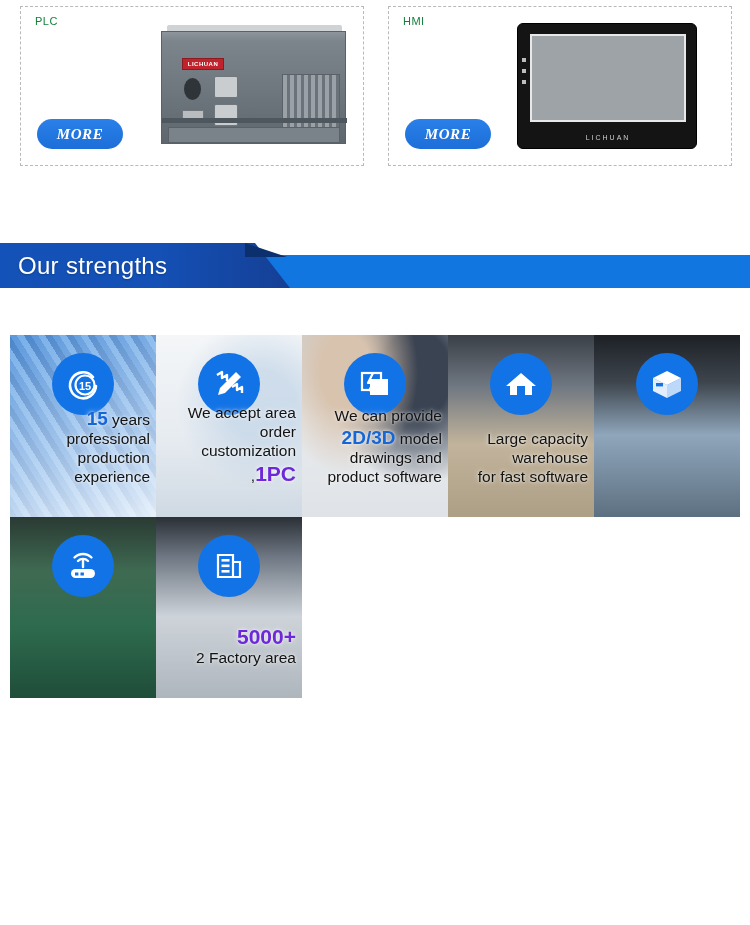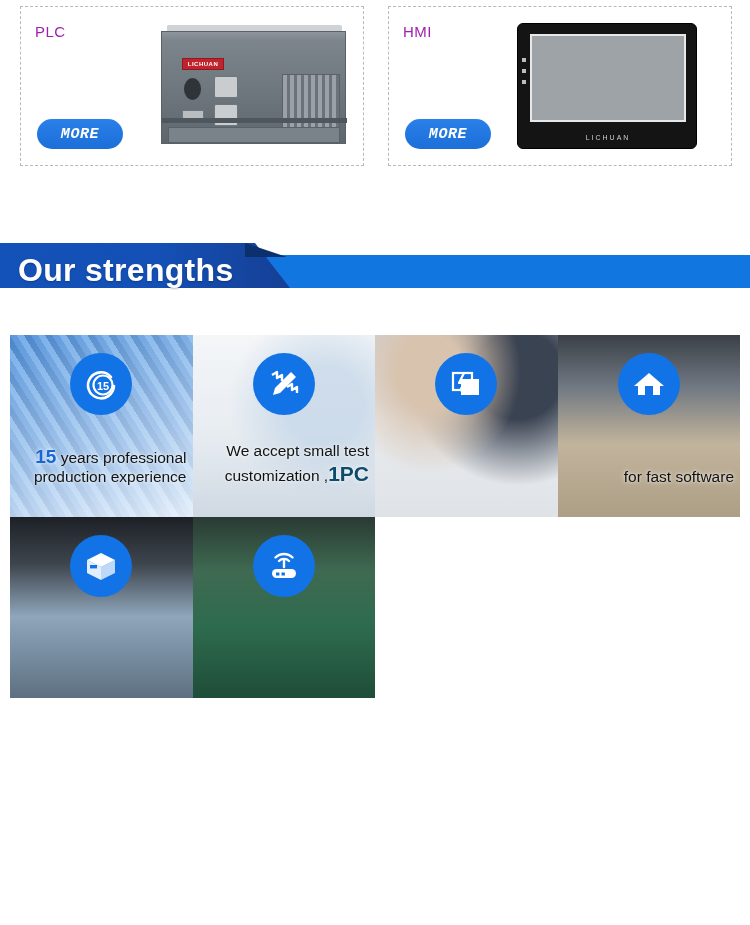--- a/index.html
+++ b/index.html
@@ -21,43 +21,43 @@
     top: 0;
     height: 160px;
     border: 1px dashed #b9b9b9;
     background: #fff;
   }
   .product-card.card-1 { left: 20px;  width: 344px; }
   .product-card.card-2 { left: 388px; width: 344px; }
 
   .card-label {
     position: absolute;
-    top: 16px; left: 14px;
-    font-size: 15px;
-    color: #a21caf;
+    top: 8px; left: 14px;
+    font-size: 11px;
+    color: #15803d;
     letter-spacing: .5px;
   }
 
   .more-btn {
     position: absolute;
     left: 16px; bottom: 16px;
     width: 86px; height: 30px;
     border-radius: 16px;
     background: linear-gradient(#2a7fe8, #1c6fd8);
     color: #fff;
     font-size: 15px;
     font-weight: bold;
     font-style: italic;
     letter-spacing: .6px;
     display: flex;
     align-items: center;
     justify-content: center;
     border: none;
     cursor: pointer;
-    font-family: Liberation Mono, monospace;
+    font-family: Liberation Serif, serif;
   }
 
   
   .device-wrap {
     position: absolute;
     top: 10px;
     height: 140px;
   }
   .device-wrap.plc  { left: 130px; width: 200px; }
   .device-wrap.hmi  { left: 110px; width: 215px; }
@@ -179,33 +179,33 @@
     position: absolute;
     top: 0; left: 245px;
     width: 42px; height: 14px;
     background: #0c2f6e;
     clip-path: polygon(0 0, 42px 14px, 0 14px);
   }
   .header-title {
     position: absolute;
     top: 9px; left: 18px;
     color: #ffffff;
-    font-size: 32px;
-    font-weight: bold;
+    font-size: 24px;
+    font-weight: normal;
     letter-spacing: .3px;
     text-shadow: 0 1px 2px rgba(0,0,0,.25);
   }
 
   
   .strengths-grid {
     position: absolute;
     top: 335px; left: 10px;
     width: 730px; height: 545px;
     display: grid;
-    grid-template-columns: repeat(4, 1fr);
+    grid-template-columns: repeat(5, 1fr);
     grid-template-rows: repeat(3, 1fr);
   }
   .strength-cell {
     position: relative;
     overflow: hidden;
   }
   .cell-bg {
     position: absolute;
     inset: 0;
   }
@@ -231,21 +231,21 @@
     color: #121212;
     font-weight: 500;
     text-shadow: 0 0 3px rgba(255,255,255,.75), 0 0 6px rgba(255,255,255,.6);
   }
   .cell-caption .hl {
     color: #1566d6;
     font-weight: bold;
     font-size: 19px;
   }
   .cell-caption .big-hl {
-    color: #0c4a6e;
+    color: #6d28d9;
     font-weight: bold;
     font-size: 21px;
   }
   .cell-caption.two-line-big { bottom: 22px; font-size: 16px; }
 
   
   .bg-towers {
     background:
       linear-gradient(160deg, rgba(255,255,255,.15) 0%, rgba(255,255,255,.55) 60%, rgba(255,255,255,.85) 100%),
       repeating-linear-gradient(58deg,#2a6fc0 0 6px,#3f86d6 6px 12px,#5fa0e4 12px 18px),
@@ -357,48 +357,52 @@
   <div class="strength-cell">
     <div class="cell-bg bg-world"></div>
     <div class="cell-icon">
       <svg width="38" height="38" viewBox="0 0 38 38">
         <path d="M26 7 L31 12 L15 28 L8 30 L10 23 Z" fill="#fff"></path>
         <path d="M7 10 L12 7 L12 13 L17 10 L17 16" fill="none" stroke="#fff" stroke-width="2.4" stroke-linejoin="round"></path>
         <path d="M22 22 L27 19 L27 25 L32 22 L32 28" fill="none" stroke="#fff" stroke-width="2.4" stroke-linejoin="round"></path>
       </svg>
     </div>
     <div class="cell-caption">
-      <span>We accept small test</span><br>
+      <span>We accept area order</span><br>
       <span>customization ,</span><span class="big-hl">1PC</span>
     </div>
   </div>
 
   <div class="strength-cell">
     <div class="cell-bg bg-meeting"></div>
     <div class="cell-icon">
       <svg width="38" height="38" viewBox="0 0 38 38">
         <rect x="6" y="8" width="19" height="17" fill="none" stroke="#fff" stroke-width="2.2"></rect>
         <rect x="14" y="14" width="18" height="16" fill="#fff"></rect>
         <path d="M17 8 L12 18 L17 18 L13 26" fill="none" stroke="#fff" stroke-width="2.2" stroke-linejoin="round"></path>
       </svg>
     </div>
+    <div class="cell-caption">
+      <span>We can provide </span><span class="hl">2D/3D</span><span> model</span><br>
+      <span>drawings and product software</span>
+    </div>
   </div>
 
 
 
   <div class="strength-cell">
     <div class="cell-bg bg-warehouse"></div>
     <div class="cell-icon">
       <svg width="38" height="38" viewBox="0 0 38 38">
         <path d="M19 8 L34 21 L30 21 L30 30 L8 30 L8 21 L4 21 Z" fill="#fff"></path>
         <rect x="15" y="21" width="8" height="9" fill="#1273e6"></rect>
       </svg>
     </div>
     <div class="cell-caption">
-      <br>
+      <span>Large capacity warehouse</span><br>
       <span>for fast software</span>
     </div>
   </div>
 
   <div class="strength-cell">
     <div class="cell-bg bg-factory-dark"></div>
     <div class="cell-icon">
       <svg width="38" height="38" viewBox="0 0 38 38">
         <path d="M19 6 L33 13 L19 20 L5 13 Z" fill="#fff"></path>
         <path d="M5 13 L5 26 L19 33 L19 20 Z" fill="#fff" opacity=".88"></path>
@@ -415,14 +419,30 @@
         <rect x="7" y="22" width="24" height="9" rx="4.5" fill="#fff"></rect>
         <rect x="11" y="25.5" width="3.4" height="3" fill="#1273e6"></rect>
         <rect x="16.5" y="25.5" width="3.4" height="3" fill="#1273e6"></rect>
         <line x1="19" y1="20" x2="19" y2="14" stroke="#fff" stroke-width="2.4" stroke-linecap="round"></line>
         <path d="M14 14 A7 7 0 0 1 24 14" fill="none" stroke="#fff" stroke-width="2.4" stroke-linecap="round"></path>
         <path d="M10.5 10.5 A12 12 0 0 1 27.5 10.5" fill="none" stroke="#fff" stroke-width="2.4" stroke-linecap="round"></path>
       </svg>
     </div>
   </div>
 
+  <div class="strength-cell">
+    <div class="cell-bg bg-factory-light"></div>
+    <div class="cell-icon">
+      <svg width="38" height="38" viewBox="0 0 38 38">
+        <path d="M8 8 L23 8 L23 30 L8 30 Z" fill="none" stroke="#fff" stroke-width="2.2"></path>
+        <path d="M23 15 L30 15 L30 30 L23 30" fill="none" stroke="#fff" stroke-width="2.2"></path>
+        <rect x="11.5" y="12" width="8" height="2.6" fill="#fff"></rect>
+        <rect x="11.5" y="17.5" width="8" height="2.6" fill="#fff"></rect>
+        <rect x="11.5" y="23" width="8" height="2.6" fill="#fff"></rect>
+      </svg>
+    </div>
+    <div class="cell-caption">
+      <span class="big-hl">5000+</span><br>
+      <span>2 Factory area</span>
+    </div>
+  </div>
 
 </div>
 
 </body></html>

